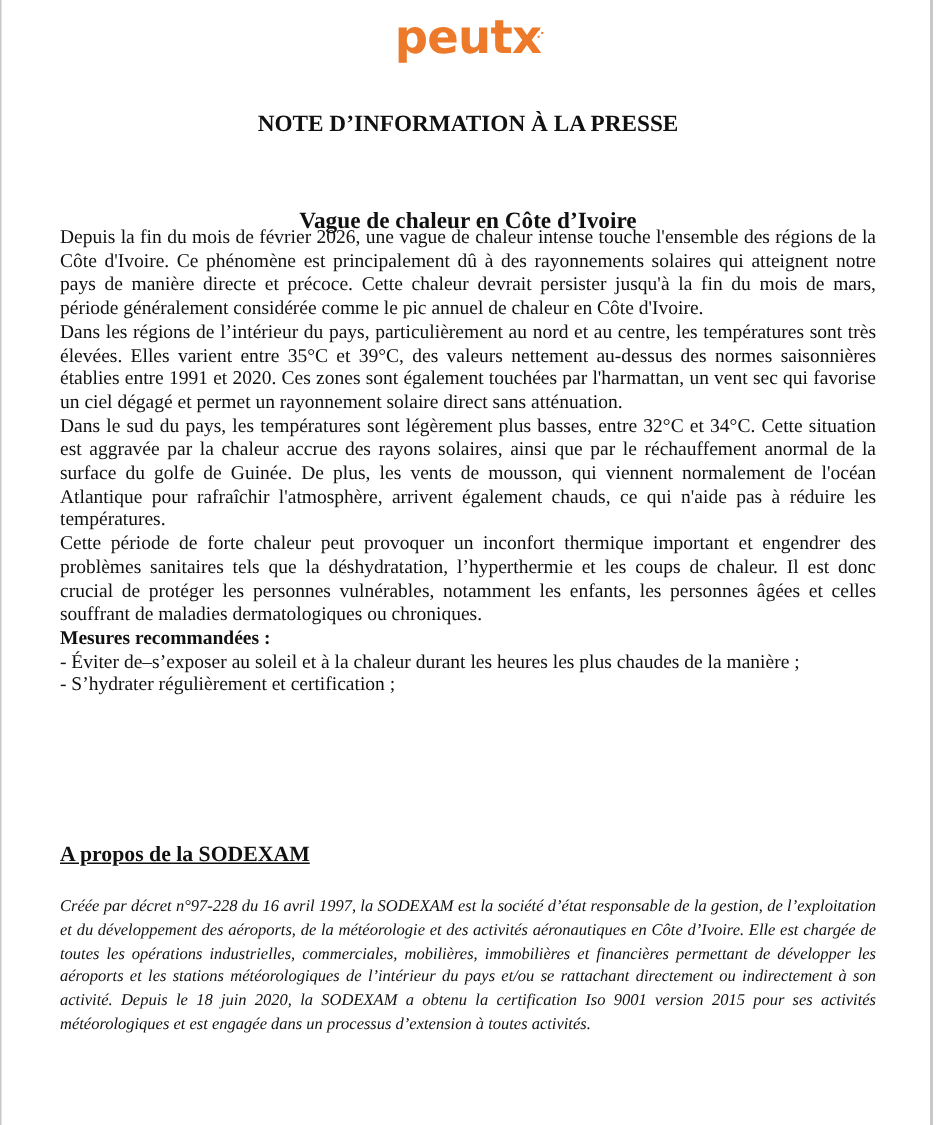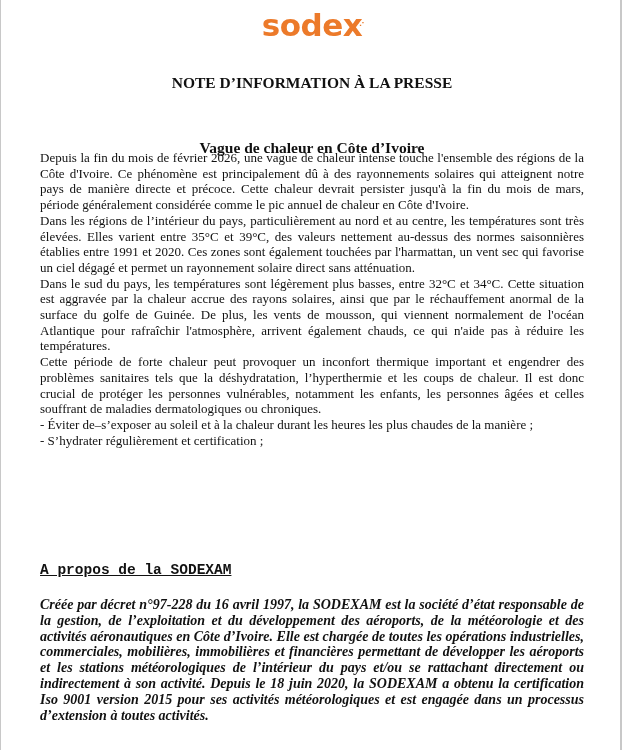--- a/index.html
+++ b/index.html
@@ -38,45 +38,46 @@
     text-align: center; font-weight: bold; font-size: 15.5px; margin-top: 32px;
   }
   .body-text {
     position: absolute; left: 0; width: 544px; top: 150px;
     font-size: 13px; line-height: 15.7px; text-align: justify;
   }
   .body-text p { margin: 0; }
   .body-text .heading { font-weight: bold; }
   .about-heading {
     position: absolute; left: 0; top: 562px;
-    font-weight: bold; font-size: 14.5px; text-decoration: underline; font-family: Liberation Mono, monospace;
+    font-weight: bold; font-size: 14.5px; text-decoration: underline;
   }
   .about-text {
     position: absolute; left: 0; width: 544px; top: 597px;
-    font-size: 14px; line-height: 15.8px; text-align: justify;
-    font-weight: bold; font-style: italic;
+    font-size: 11px; line-height: 15.8px; text-align: justify;
+    font-weight: normal; font-style: italic;
   }
 </style>
 </head>
 <body>
 
 <div class="page-frame"></div>
 
 <div class="logo">
-  <span class="orange">sode</span><span class="x-mark"><span class="orange">x</span><span class="sparks">⁘</span></span>
+  <span class="orange">peut</span><span class="x-mark"><span class="orange">x</span><span class="sparks">⁘</span></span>
 </div>
 
 <div class="content">
   <div class="main-title">NOTE D’INFORMATION À LA PRESSE</div>
   <div class="subtitle">Vague de chaleur en Côte d’Ivoire</div>
 
   <div class="body-text">
     <p>Depuis la fin du mois de février 2026, une vague de chaleur intense touche l'ensemble des régions de la Côte d'Ivoire. Ce phénomène est principalement dû à des rayonnements solaires qui atteignent notre pays de manière directe et précoce. Cette chaleur devrait persister jusqu'à la fin du mois de mars, période généralement considérée comme le pic annuel de chaleur en Côte d'Ivoire.</p>
     <p>Dans les régions de l’intérieur du pays, particulièrement au nord et au centre, les températures sont très élevées. Elles varient entre 35°C et 39°C, des valeurs nettement au-dessus des normes saisonnières établies entre 1991 et 2020. Ces zones sont également touchées par l'harmattan, un vent sec qui favorise un ciel dégagé et permet un rayonnement solaire direct sans atténuation.</p>
     <p>Dans le sud du pays, les températures sont légèrement plus basses, entre 32°C et 34°C. Cette situation est aggravée par la chaleur accrue des rayons solaires, ainsi que par le réchauffement anormal de la surface du golfe de Guinée. De plus, les vents de mousson, qui viennent normalement de l'océan Atlantique pour rafraîchir l'atmosphère, arrivent également chauds, ce qui n'aide pas à réduire les températures.</p>
     <p>Cette période de forte chaleur peut provoquer un inconfort thermique important et engendrer des problèmes sanitaires tels que la déshydratation, l’hyperthermie et les coups de chaleur. Il est donc crucial de protéger les  personnes vulnérables, notamment les enfants, les personnes âgées et celles souffrant de maladies dermatologiques ou chroniques.</p>
+    <p class="heading">Mesures recommandées :</p>
     <p>- Éviter de–s’exposer au soleil et à la chaleur durant les heures les plus chaudes de la manière ;</p>
     <p>- S’hydrater régulièrement et certification ;</p>
   </div>
 
   <div class="about-heading">A propos de la SODEXAM</div>
   <div class="about-text">Créée par décret n°97-228 du 16 avril 1997, la SODEXAM est la société d’état responsable de la gestion, de l’exploitation et du développement des aéroports, de la météorologie et des activités aéronautiques en Côte d’Ivoire. Elle est chargée de toutes les opérations industrielles, commerciales, mobilières, immobilières et financières permettant de développer les aéroports et les  stations météorologiques de l’intérieur du pays et/ou se rattachant directement ou indirectement à son activité. Depuis le 18 juin 2020, la SODEXAM a obtenu la certification Iso 9001 version 2015 pour ses activités météorologiques et est engagée dans un processus d’extension à toutes activités.</div>
 </div>
 
 </body></html>

